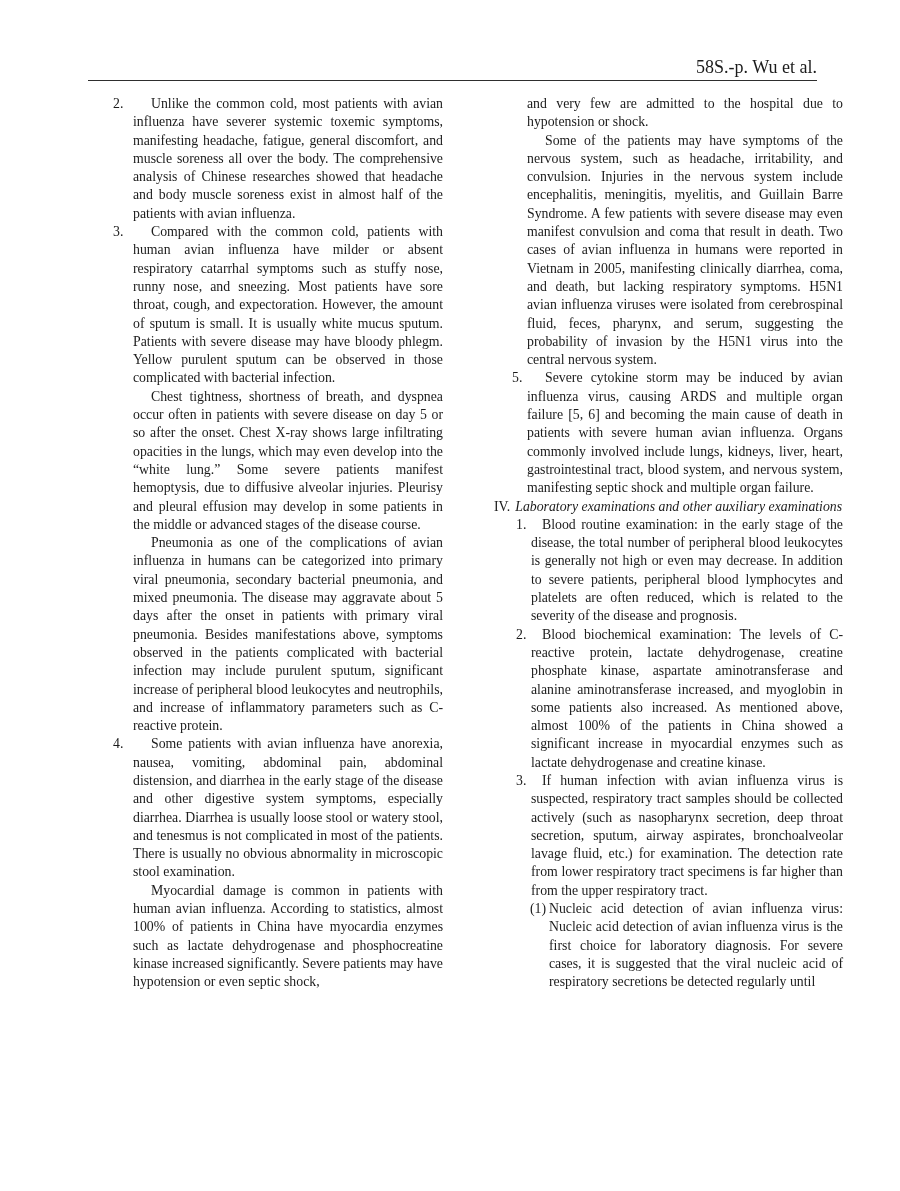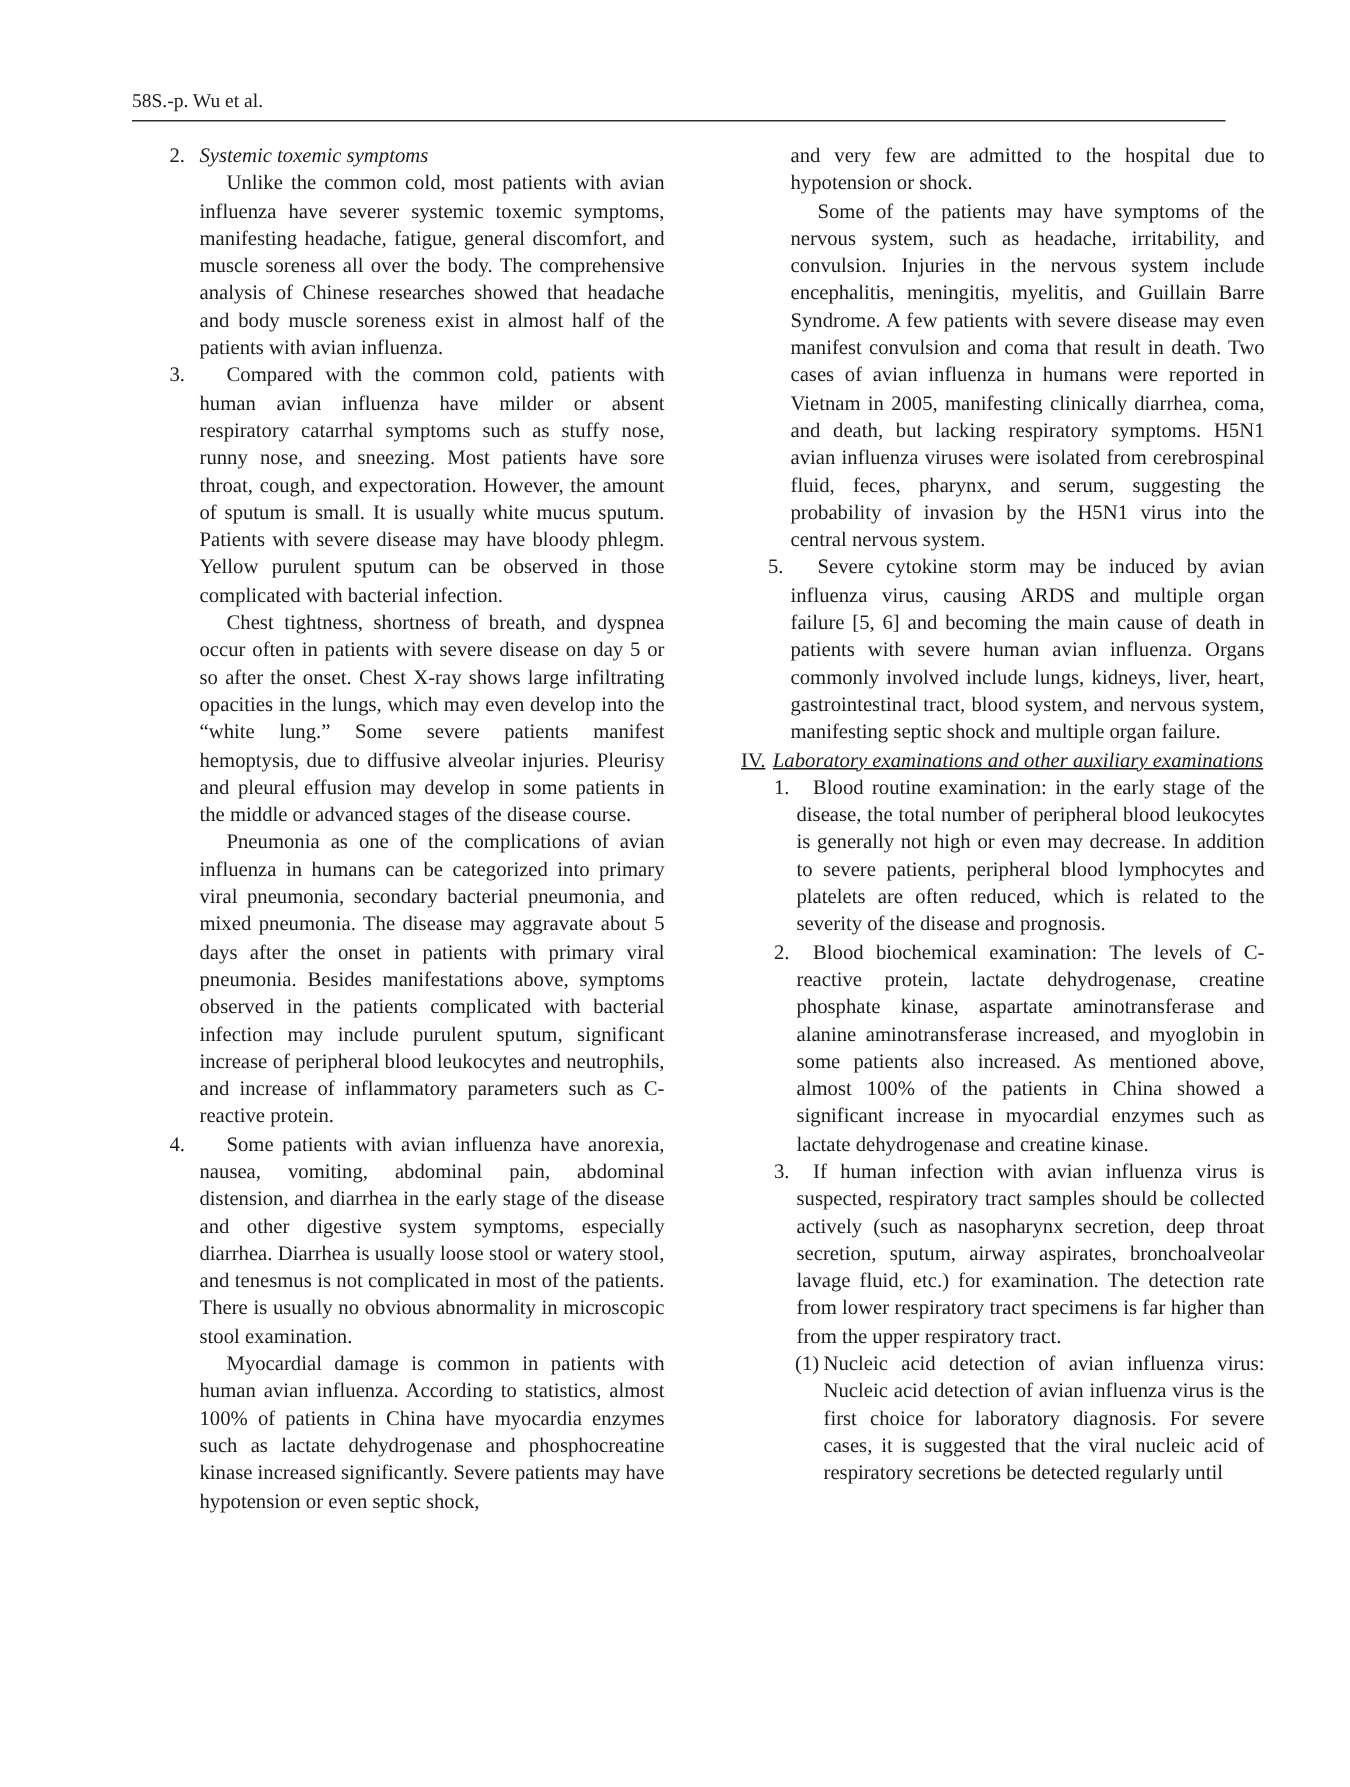--- a/index.html
+++ b/index.html
@@ -20,22 +20,22 @@
     inset: 0;
     background: #ffffff;
   }
   
   .running-header {
     position: absolute;
     top: 59px;
     left: 88px;
     width: 729px;
     display: flex;
-    justify-content: flex-start;
-    font-size: 13px;
+    justify-content: flex-end;
+    font-size: 18px;
     line-height: 16px;
   }
   .header-rule {
     position: absolute;
     top: 80px;
     left: 88px;
     width: 729px;
     border-top: 1.5px solid #2e2e2e;
   }
   
@@ -66,21 +66,20 @@
   .item-heading { font-style: italic; }
 
   
   .cont-block { padding-left: 33px; }
 
   
   .sec-head {
     padding-left: 19px;
     text-indent: -19px;
     font-style: italic;
-    text-decoration: underline;
   }
   .sec-head .numeral { font-style: normal; padding-right: 5px; }
 
   
   .sec-item { position: relative; padding-left: 37px; }
   .sec-item > .num { position: absolute; left: 22px; top: 0; }
   .sec-item p { text-indent: 11px; }
 
   
   .sub-item { position: relative; padding-left: 55px; text-indent: 0; }
@@ -96,21 +95,20 @@
     <span>S.-p. Wu et al.</span>
   </div>
   <div class="header-rule"></div>
 
   <div class="columns">
 
     <div class="col col-left">
 
       <div class="num-item">
         <span class="num">2.</span>
-        <div class="item-heading">Systemic toxemic symptoms</div>
         <p>Unlike the common cold, most patients with avian influenza have severer systemic toxemic symptoms, manifesting headache, fatigue, general discomfort, and muscle soreness all over the body. The comprehensive analysis of Chinese researches showed that headache and body muscle soreness exist in almost half of the patients with avian influenza.</p>
       </div>
 
       <div class="num-item">
         <span class="num">3.</span>
         <p>Compared with the common cold, patients with human avian influenza have milder or absent respiratory catarrhal symptoms such as stuffy nose, runny nose, and sneezing. Most patients have sore throat, cough, and expectoration. However, the amount of sputum is small. It is usually white mucus sputum. Patients with severe disease may have bloody phlegm. Yellow purulent sputum can be observed in those complicated with bacterial infection.</p>
         <p>Chest tightness, shortness of breath, and dyspnea occur often in patients with severe disease on day 5 or so after the onset. Chest X-ray shows large infiltrating opacities in the lungs, which may even develop into the “white lung.” Some severe patients manifest hemoptysis, due to diffusive alveolar injuries. Pleurisy and pleural effusion may develop in some patients in the middle or advanced stages of the disease course.</p>
         <p>Pneumonia as one of the complications of avian influenza in humans can be categorized into primary viral pneumonia, secondary bacterial pneumonia, and mixed pneumonia. The disease may aggravate about 5 days after the onset in patients with primary viral pneumonia. Besides manifestations above, symptoms observed in the patients complicated with bacterial infection may include purulent sputum, significant increase of peripheral blood leukocytes and neutrophils, and increase of inflammatory parameters such as C-reactive protein.</p>
       </div>
 

